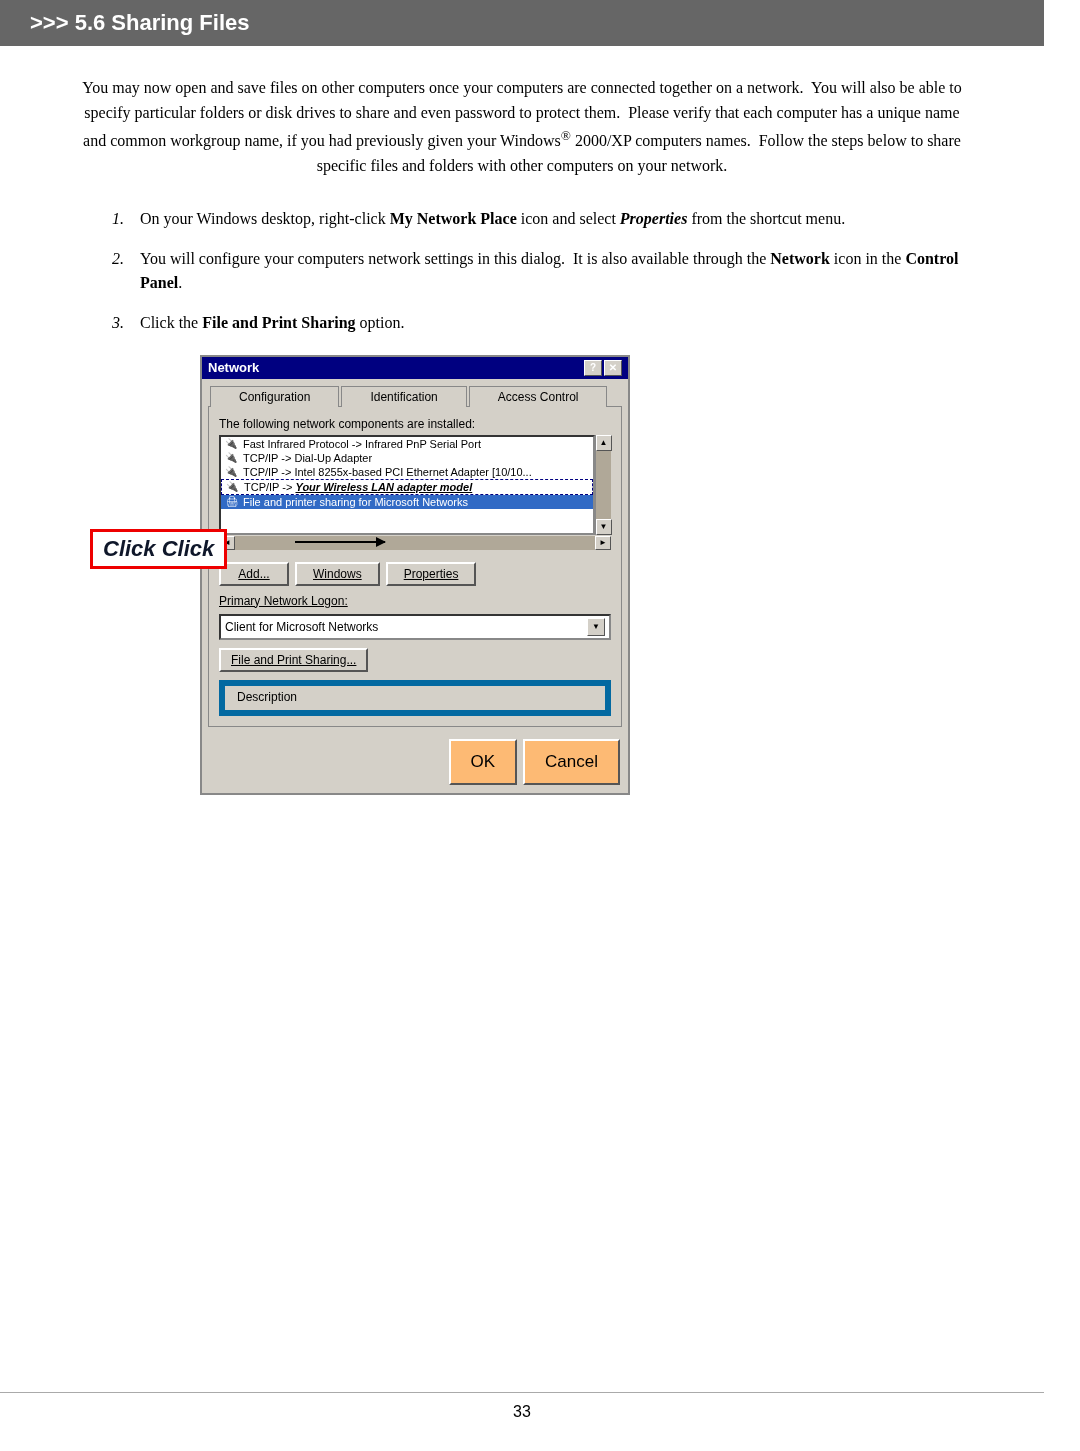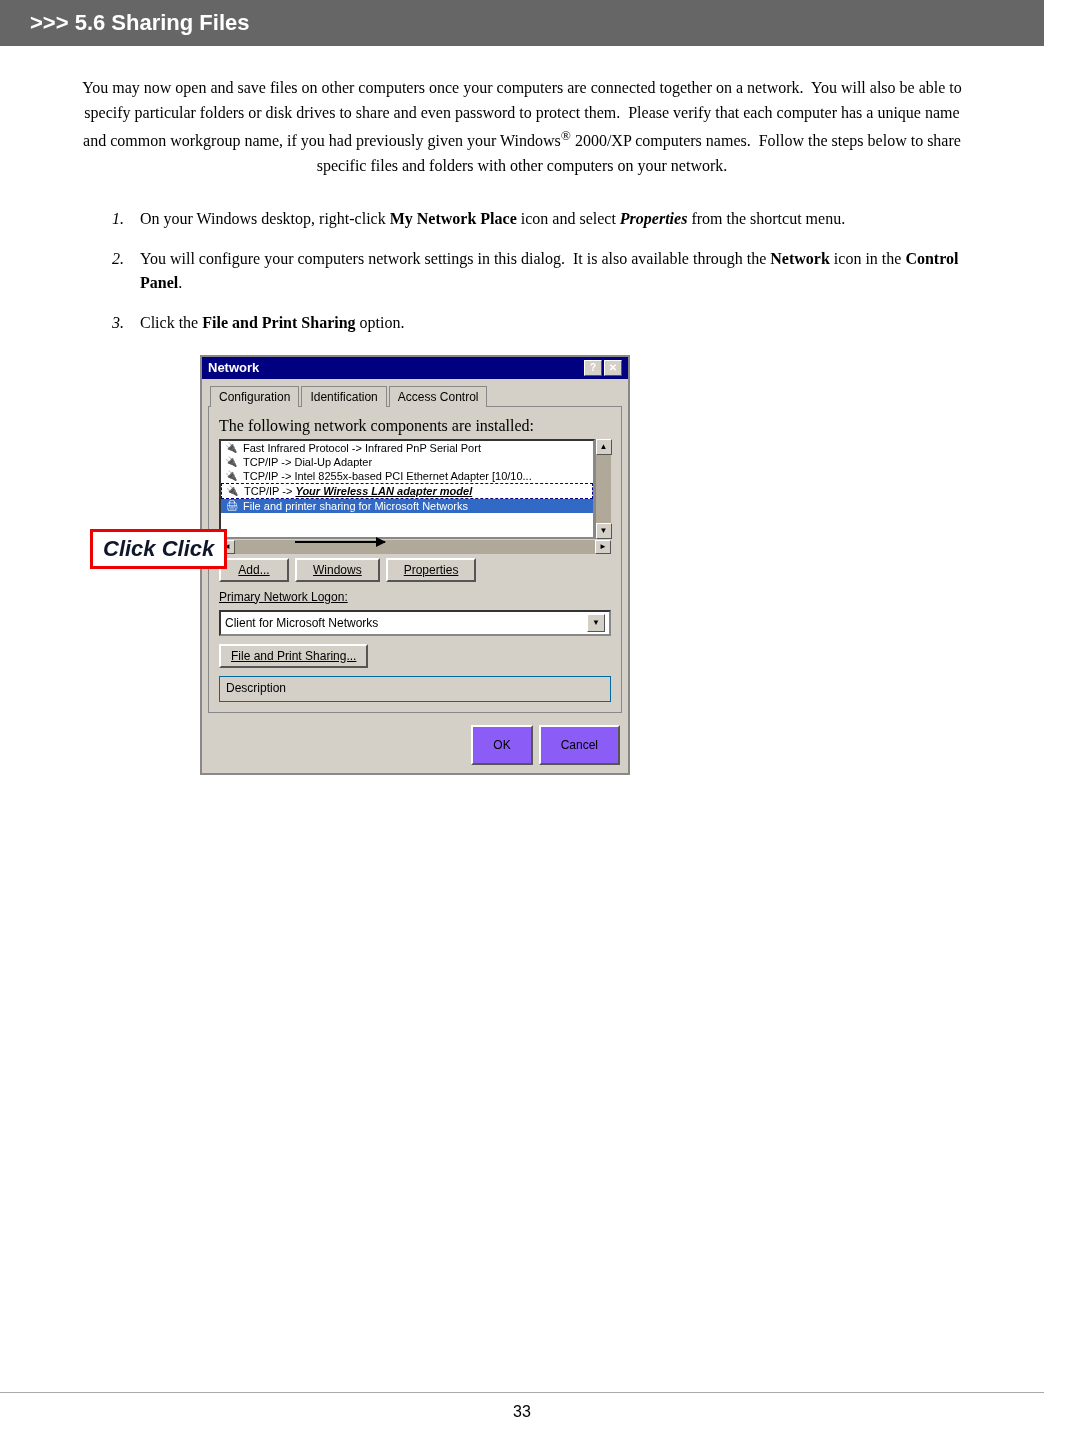--- a/index.html
+++ b/index.html
@@ -163,21 +163,21 @@
 
     
     .win-tabs {
       display: flex;
       gap: 2px;
       padding: 6px 8px 0 8px;
       background: #d4d0c8;
     }
 
     .win-tab {
-      padding: 3px 8px;
+      padding: 3px 28px;
       background: #d4d0c8;
       border: 1px solid #888;
       border-bottom: none;
       font-size: 12px;
       cursor: pointer;
       font-family: Arial, sans-serif;
       position: relative;
       top: 1px;
     }
 
@@ -188,22 +188,22 @@
 
     
     .win-tab-content {
       background: #d4d0c8;
       border: 1px solid #888;
       margin: 0 6px;
       padding: 10px;
     }
 
     .win-label {
-      font-size: 16px;
-      font-family: Liberation Serif, serif;
+      font-size: 12px;
+      font-family: Liberation Sans, sans-serif;
       margin-bottom: 4px;
     }
 
     
     .win-listbox {
       width: 100%;
       height: 100px;
       background: #fff;
       border: 2px inset #888;
       overflow: hidden;
@@ -287,21 +287,21 @@
     .win-hscroll-track {
       flex: 1;
       height: 14px;
       background: #b0a898;
     }
 
     
     .win-btn-row {
       display: flex;
       gap: 6px;
-      margin-top: 4px;
+      margin-top: 12px;
       justify-content: flex-start;
     }
 
     .win-action-btn {
       padding: 3px 16px;
       background: #d4d0c8;
       border: 2px solid #fff;
       border-right-color: #555;
       border-bottom-color: #555;
       font-family: Arial, sans-serif;
@@ -365,23 +365,23 @@
       border-bottom-color: #555;
       font-family: Arial, sans-serif;
       font-size: 12px;
       cursor: pointer;
       display: inline-block;
       text-decoration: underline;
     }
 
     
     .win-desc-group {
-      border: 1px solid #0369a1;
+      border: 6px solid #0369a1;
       margin-top: 8px;
-      padding: 4px 6px;
+      padding: 4px 12px;
     }
 
     .win-desc-legend {
       font-family: Arial, sans-serif;
       font-size: 12px;
       margin-bottom: 2px;
     }
 
     .win-desc-text {
       font-family: Arial, sans-serif;
@@ -393,26 +393,26 @@
     .win-bottom-btns {
       display: flex;
       justify-content: flex-end;
       gap: 6px;
       padding: 8px;
       margin-top: 4px;
     }
 
     .win-ok-btn, .win-cancel-btn {
       padding: 11px 20px;
-      background: #8b5cf6;
+      background: #fdba74;
       border: 2px solid #fff;
       border-right-color: #555;
       border-bottom-color: #555;
       font-family: Arial, sans-serif;
-      font-size: 12px;
+      font-size: 17px;
       cursor: pointer;
       min-width: 60px;
     }
 
     
     .page-footer {
       position: absolute;
       bottom: 30px;
       width: 100%;
       text-align: center;

